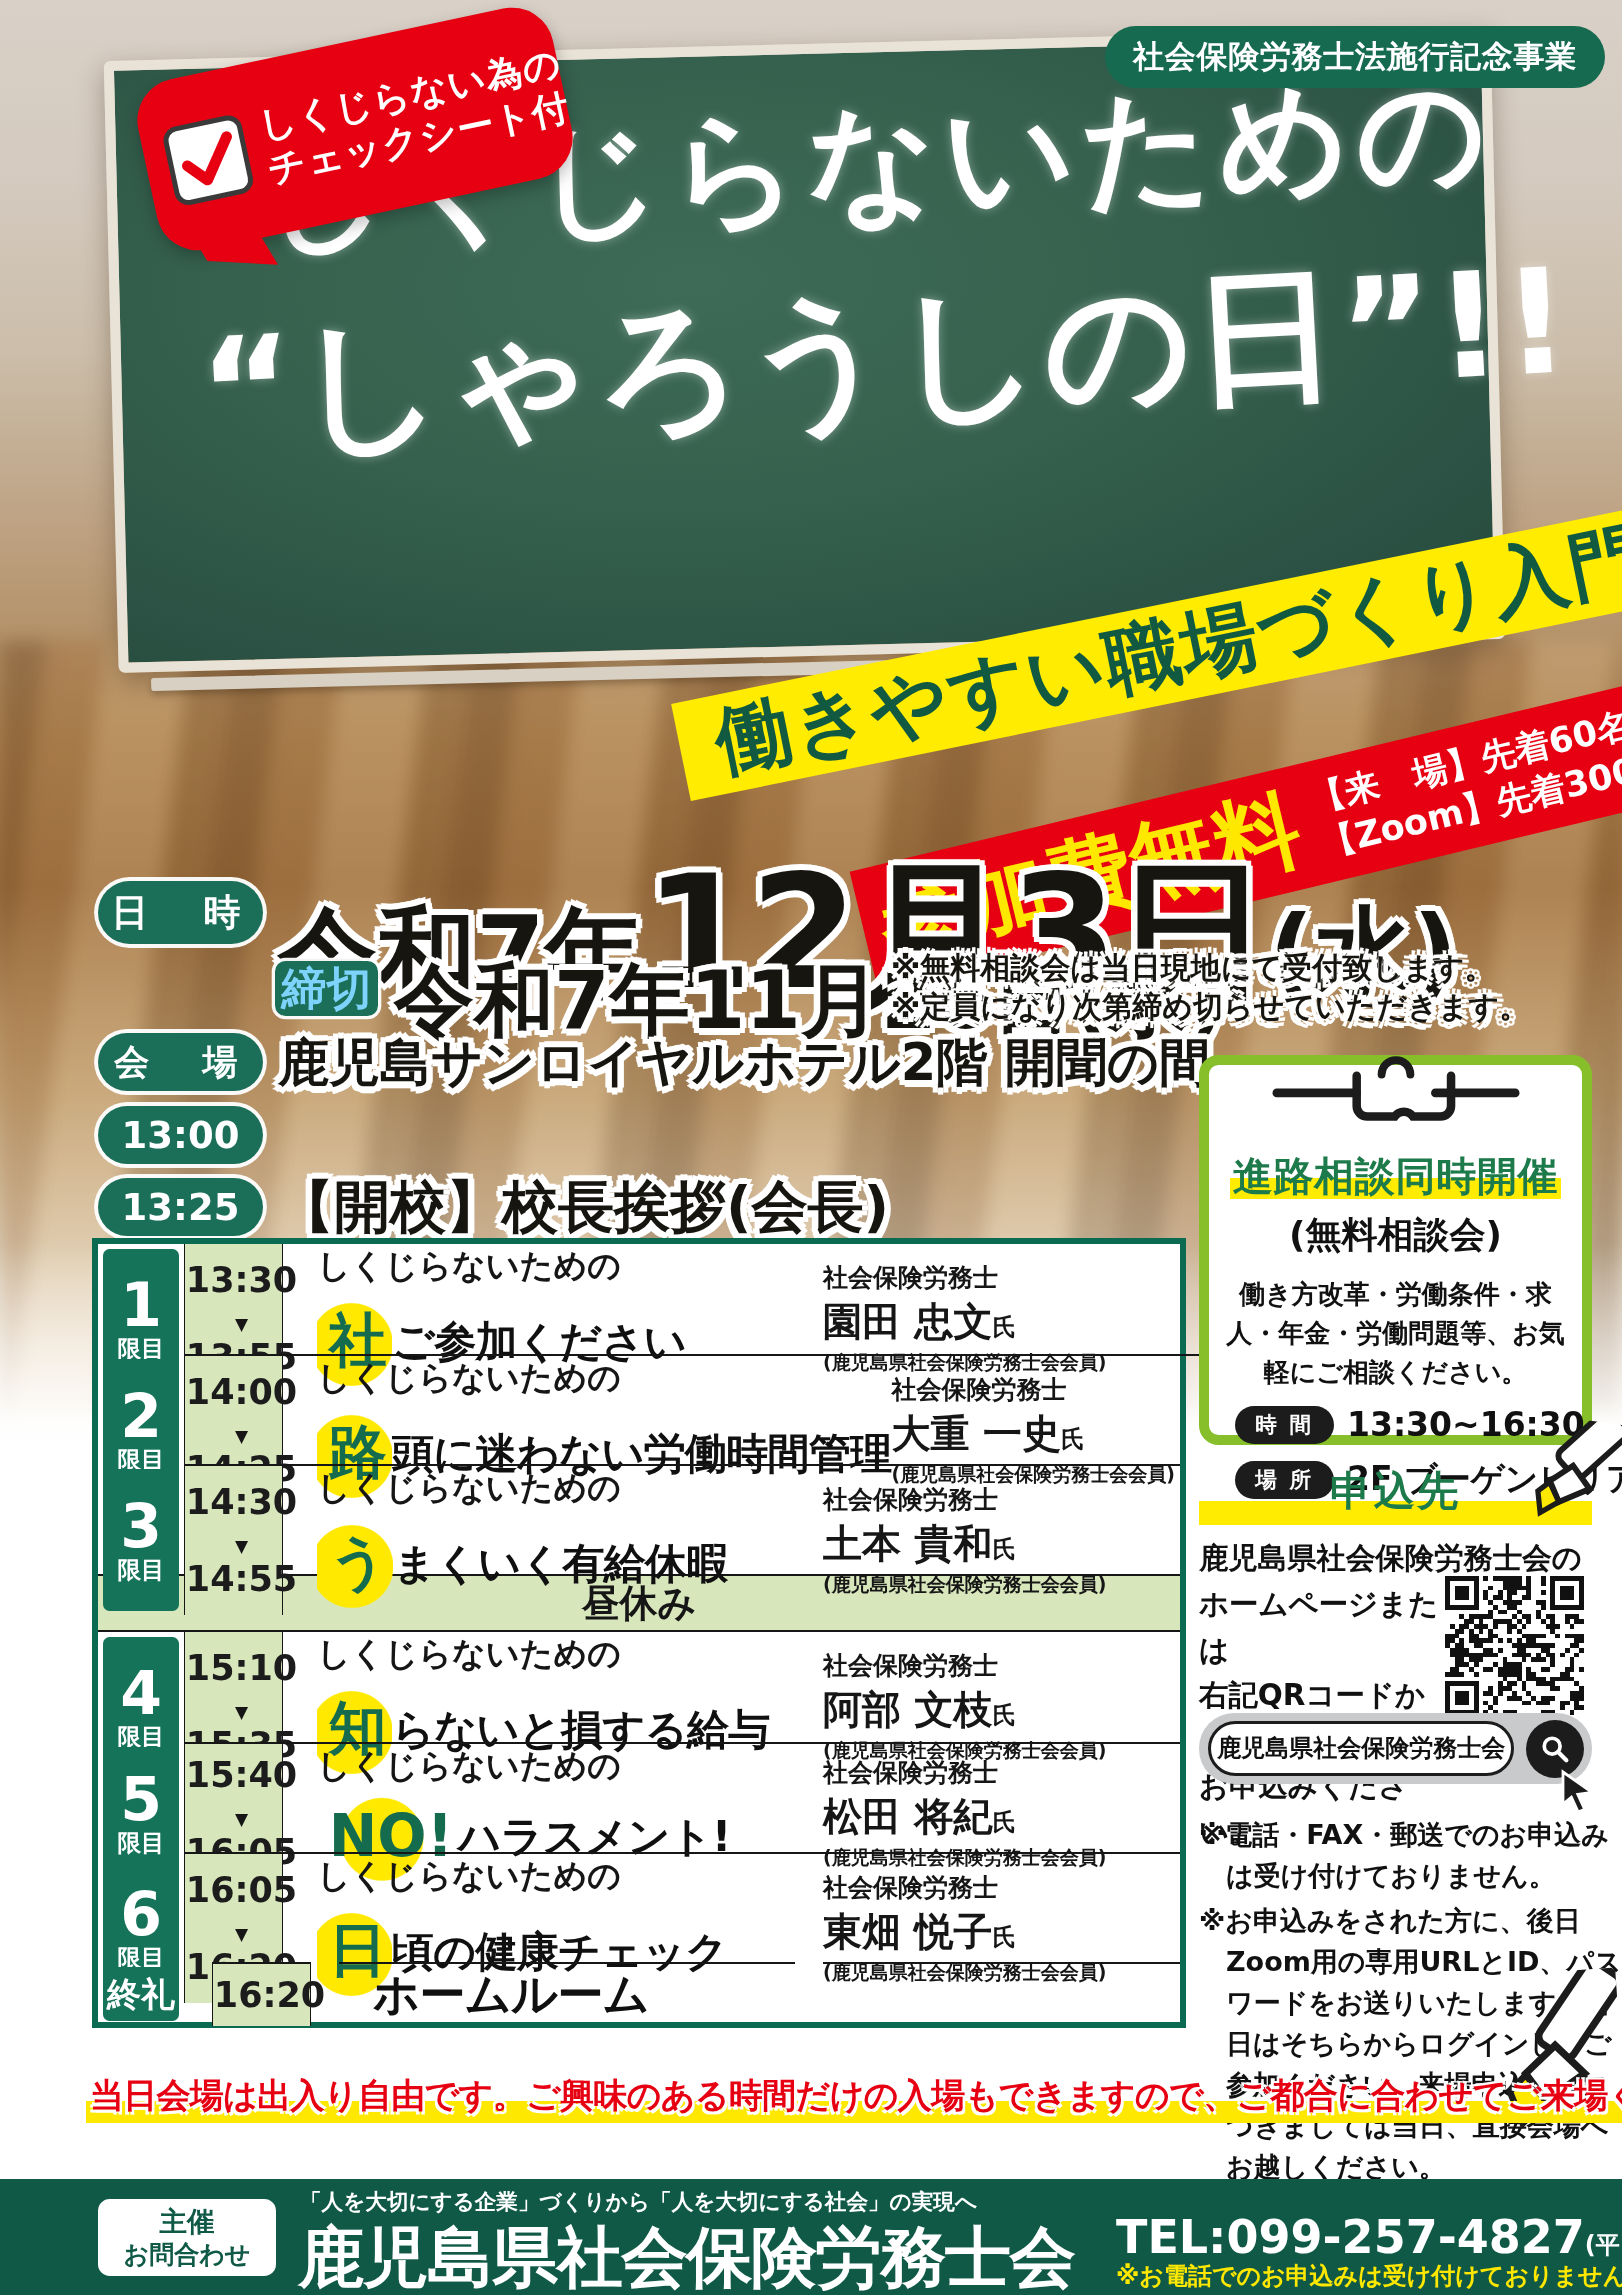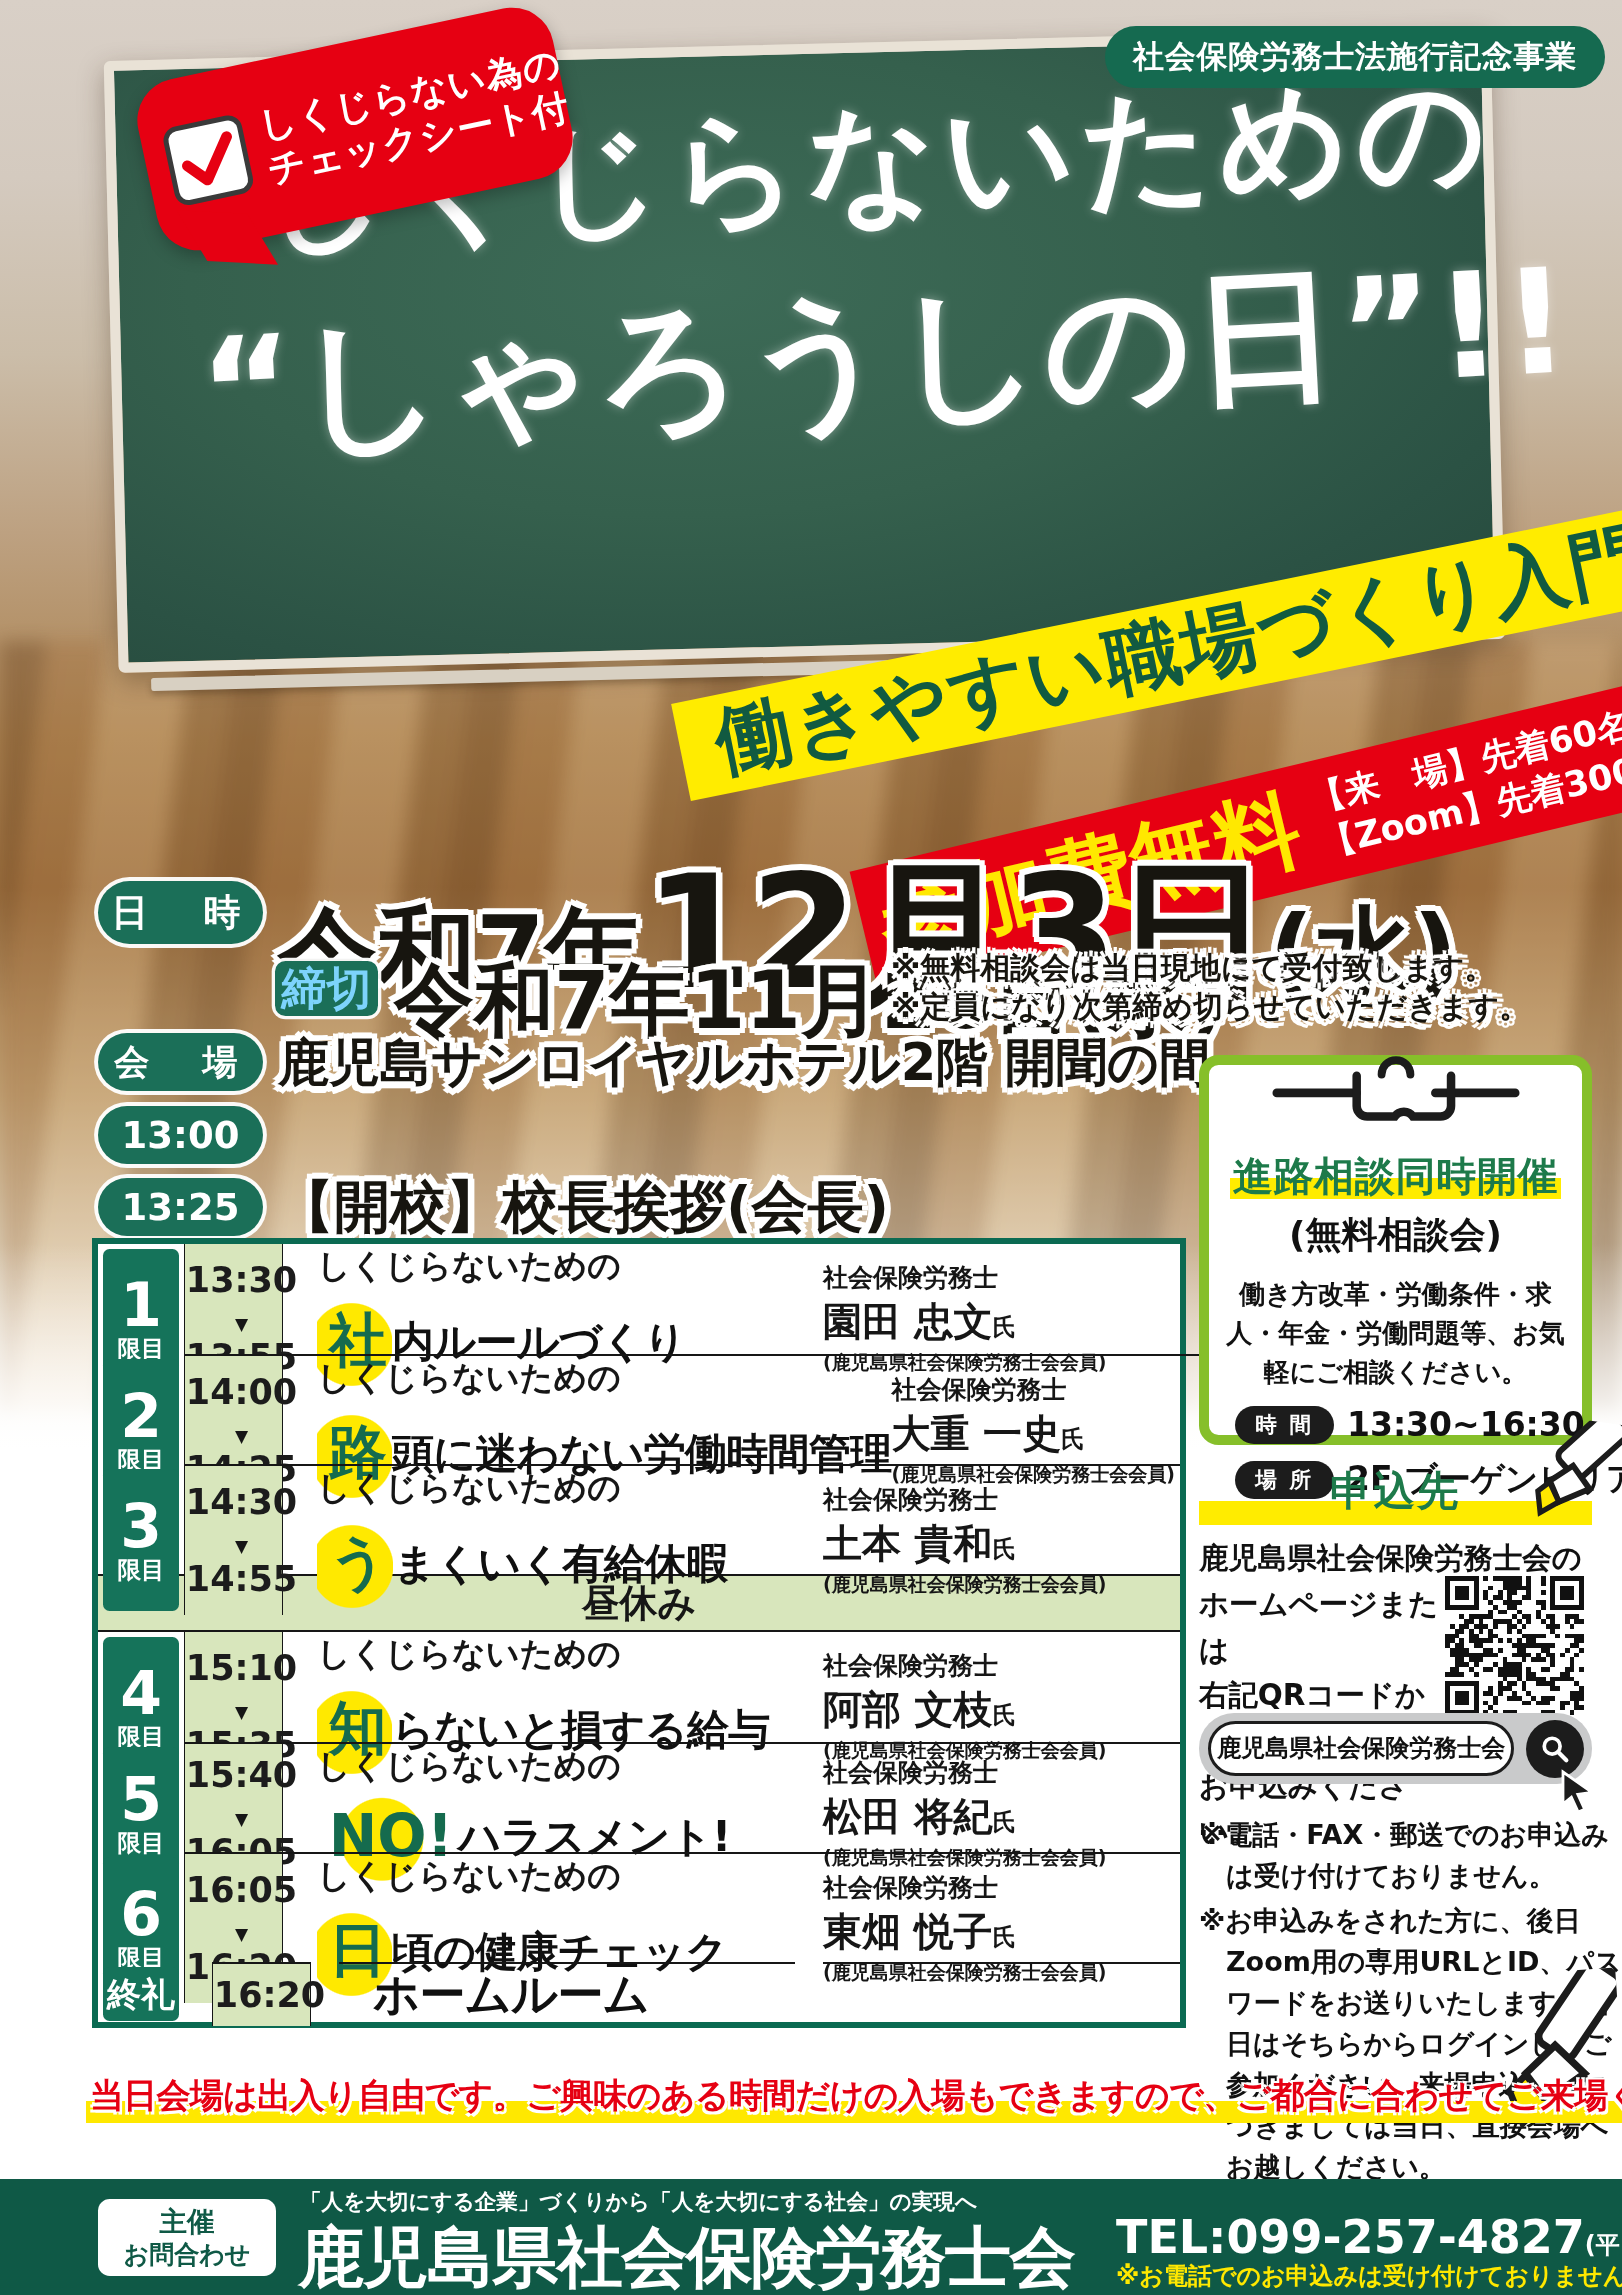--- a/index.html
+++ b/index.html
@@ -234,21 +234,21 @@
         </div>
       <div class="c-time">
           <span>13:30</span>
           <span class="tri"></span>
           <span>13:55</span>
         </div>
       <div class="c-main">
           <div class="lead">しくじらないための</div>
           <div class="bigline">
             <span class="hl">社</span>
-            <span class="rest">内ルールづくり</span>
+            <span class="rest">ご参加ください</span>
           </div>
         </div>
       <div class="c-spk">
           <div class="role">社会保険労務士</div>
           <div class="nm"><span>園田 忠文</span><span class="suf">氏</span></div>
           <div class="affil">(鹿児島県社会保険労務士会会員)</div>
         </div>
     </div>
 
     <div class="t-row bt">

